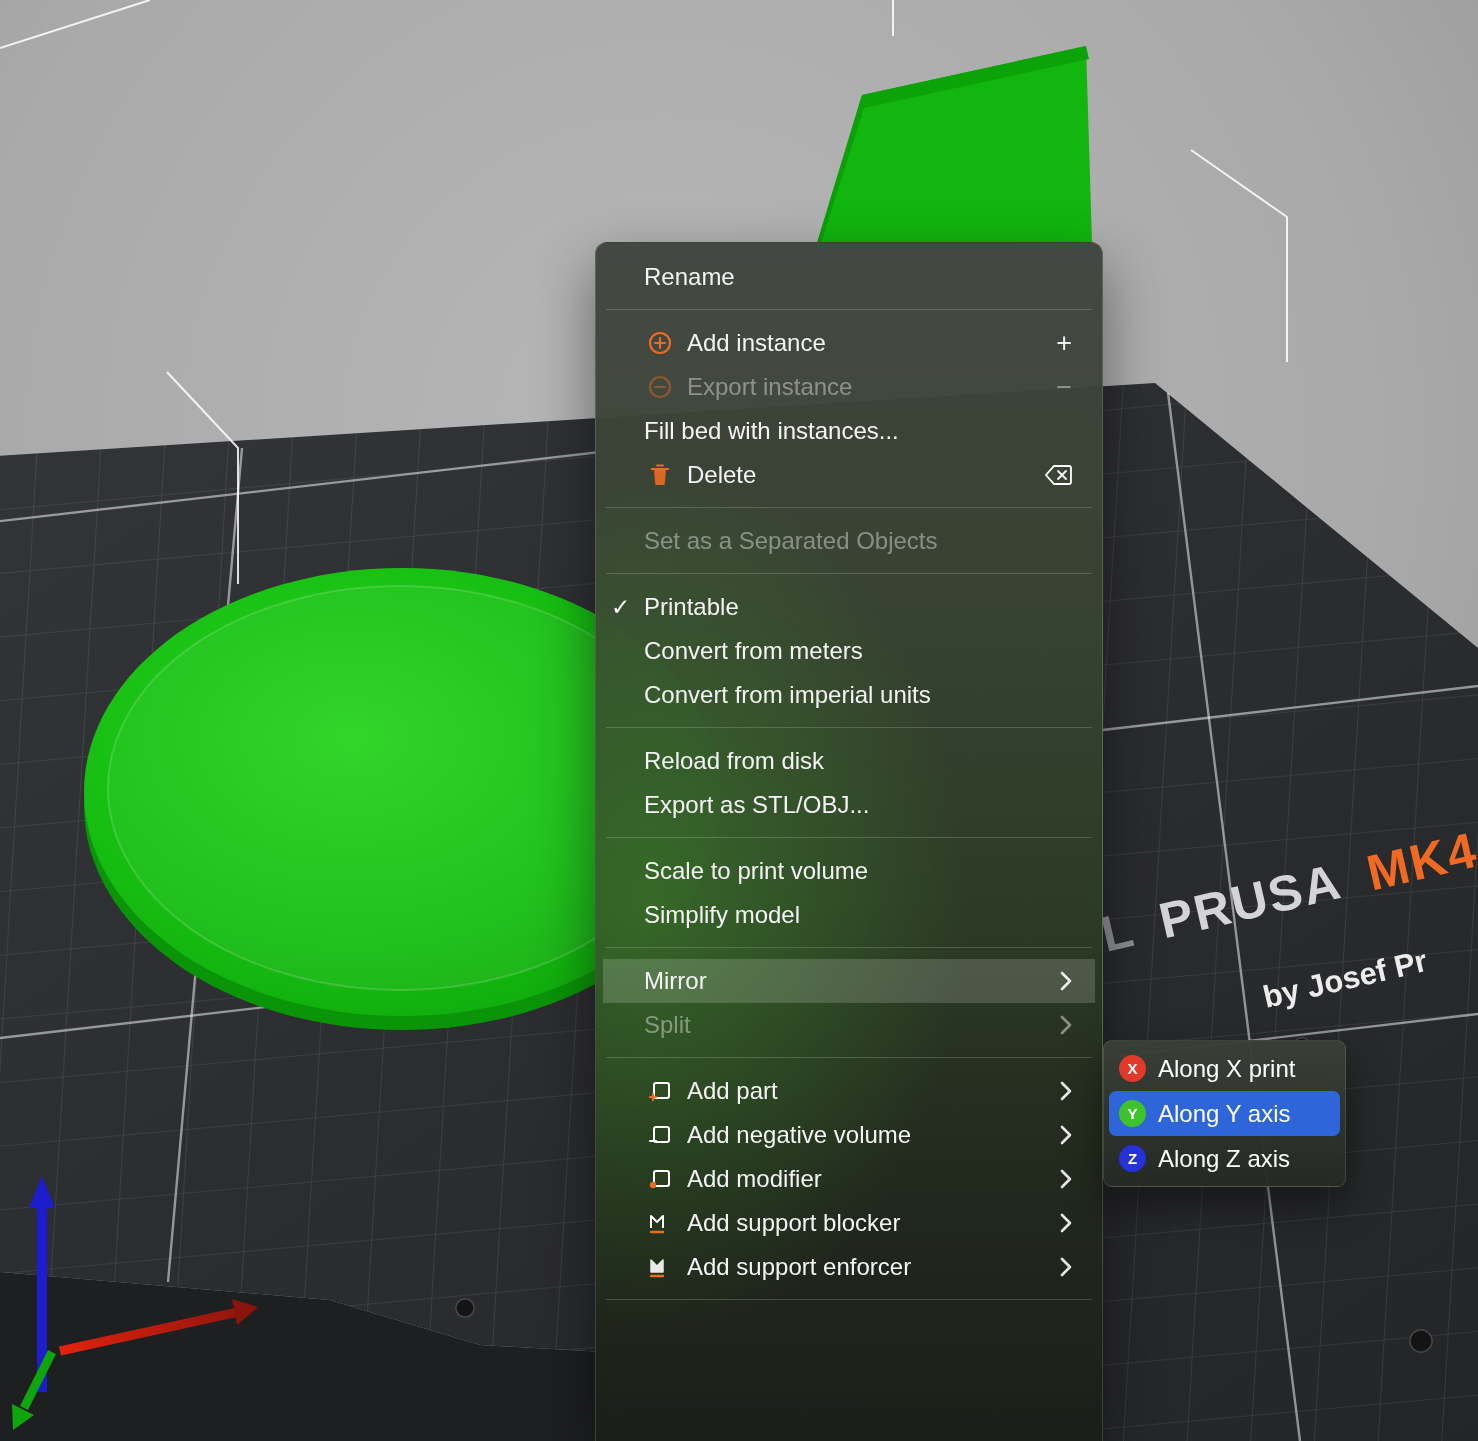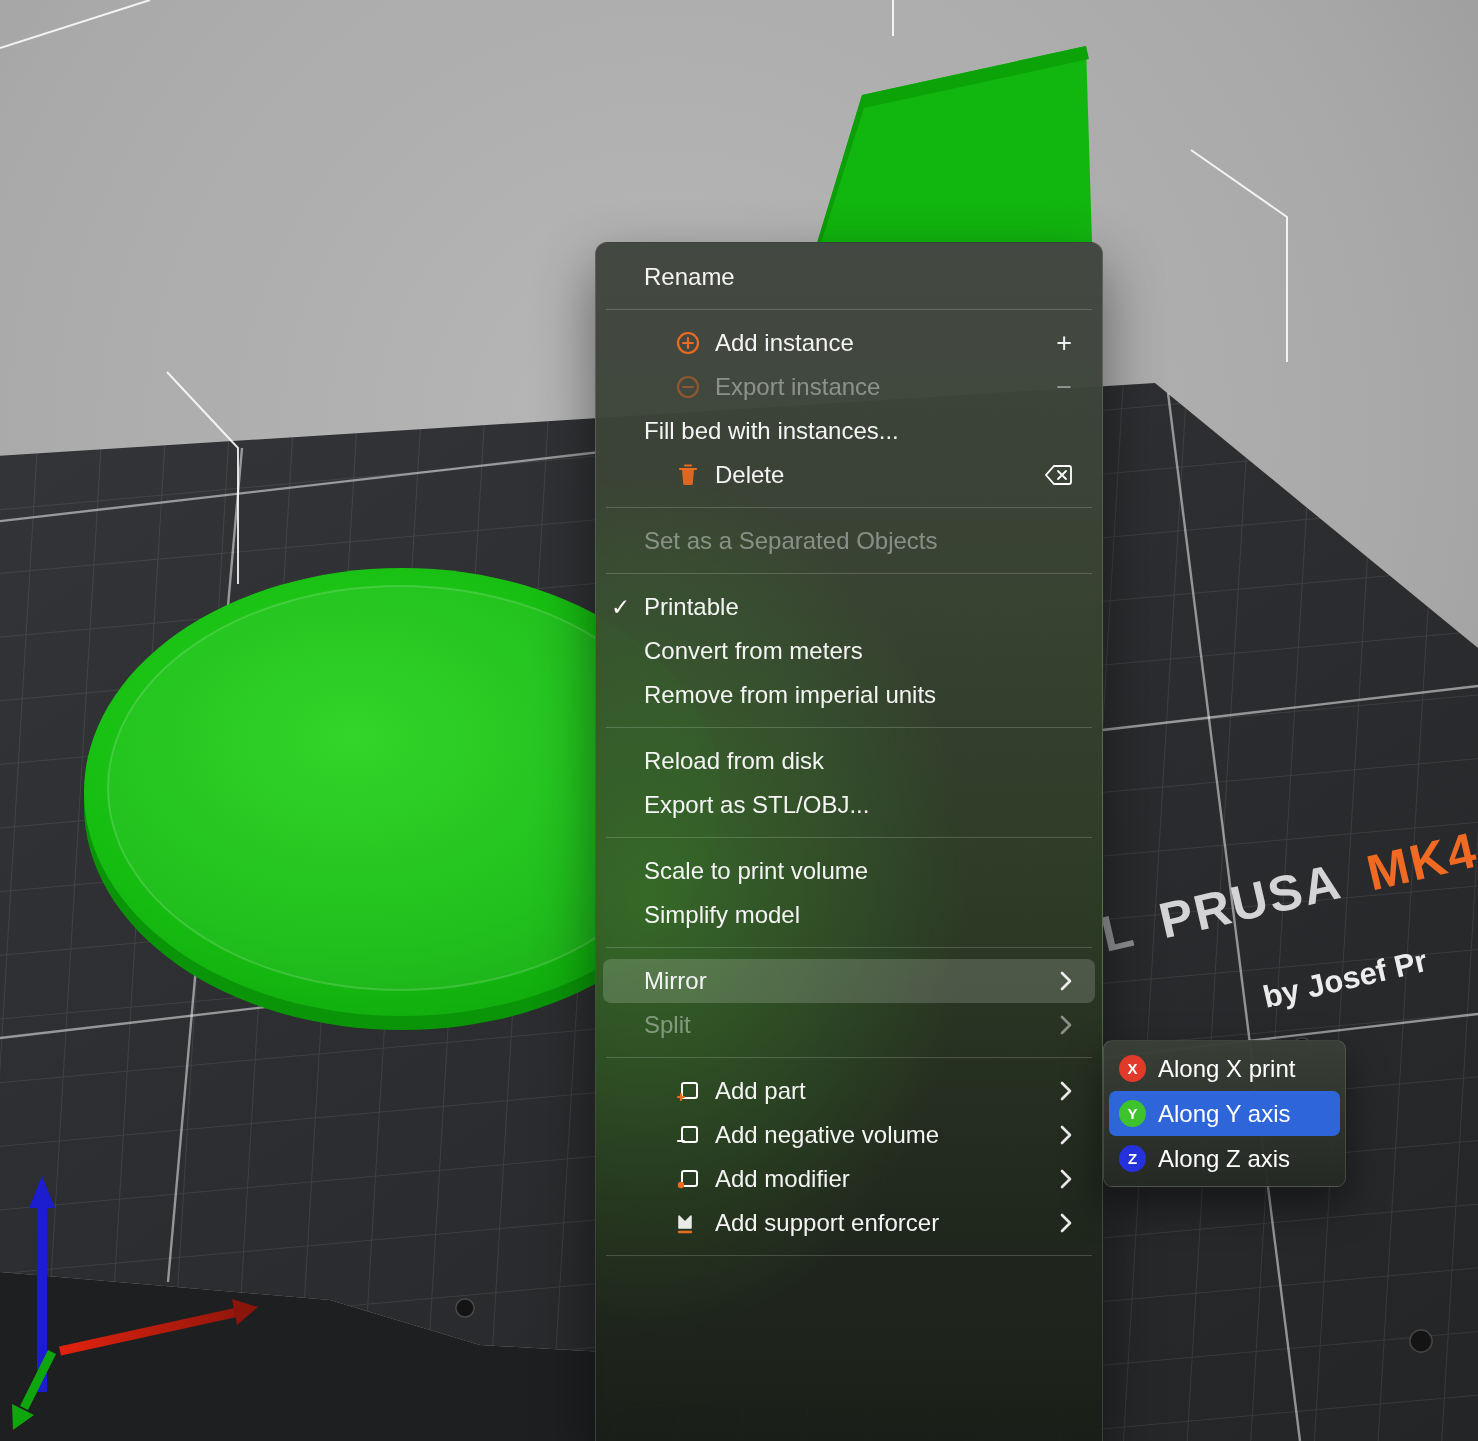--- a/index.html
+++ b/index.html
@@ -19,34 +19,34 @@
     background:
       radial-gradient(90% 52% at 10% 55%, rgba(64,150,42,0.48), rgba(64,150,42,0) 70%),
       linear-gradient(180deg, rgba(64,68,62,0.97) 0%, rgba(57,68,51,0.97) 28%,
         rgba(45,60,38,0.97) 55%, rgba(33,40,29,0.97) 80%, rgba(27,31,25,0.98) 100%);
     box-shadow:0 24px 60px rgba(0,0,0,0.45);
   }
   .mrow{
     height:44px;display:flex;align-items:center;position:relative;
     padding:0 30px 0 48px;font-size:24px;color:#f4f4f4;white-space:nowrap;
   }
-  .mrow.has-icon{padding-left:78px;}
+  .mrow.has-icon{padding-left:50px;}
   .micon{width:28px;height:28px;flex:0 0 28px;margin-right:13px;
     display:flex;align-items:center;justify-content:center;}
   .micon svg{display:block;}
   .check{position:absolute;left:15px;top:50%;transform:translateY(-50%);
     font-size:23px;color:#ffffff;}
   .accessory{margin-left:auto;font-size:27px;line-height:1;color:#f0f0f0;}
   .accessory svg{display:block;}
   .chev{margin-left:auto;display:flex;align-items:center;opacity:.9;}
   .sep{height:1px;margin:10px 10px 11px 10px;background:rgba(255,255,255,0.18);}
   .mrow.disabled{color:rgba(255,255,255,0.40);}
   .mrow.disabled .micon,.mrow.disabled .accessory,.mrow.disabled .chev{opacity:.45;}
   .mrow.highlight{
-    background:rgba(255,255,255,0.17);border-radius:8px;
+    background:rgba(255,255,255,0.17);border-radius:0;
     margin:0 7px;padding-left:41px;padding-right:23px;
   }
 
   
   .submenu{
     position:absolute;left:1103px;top:1040px;width:243px;box-sizing:border-box;
     padding:5px;z-index:11;border-radius:9px;
     border:1px solid rgba(255,255,255,0.12);
     background:linear-gradient(180deg, rgba(58,64,55,0.98), rgba(38,42,37,0.98));
     box-shadow:0 18px 40px rgba(0,0,0,0.45);
@@ -222,21 +222,21 @@
   <div class="mrow">
     <span class="check">✓</span>
     <span class="mlabel">Printable</span>
   </div>
 
   <div class="mrow">
     <span class="mlabel">Convert from meters</span>
   </div>
 
   <div class="mrow">
-    <span class="mlabel">Remove from imperial units</span>
+    <span class="mlabel">Convert from imperial units</span>
   </div>
 
   <div class="sep"></div>
 
   <div class="mrow">
     <span class="mlabel">Reload from disk</span>
   </div>
 
 
   <div class="mrow">
@@ -313,20 +313,34 @@
         </svg>
     </span>
     <span class="mlabel">Add modifier</span>
     <span class="chev">
       <svg width="13" height="22" viewBox="0 0 13 22">
           <path d="M3 3l8 8-8 8" fill="none" stroke="#fff" stroke-width="2.6" stroke-linecap="round" stroke-linejoin="round"></path>
         </svg>
     </span>
   </div>
 
+  <div class="mrow has-icon">
+    <span class="micon">
+      <svg width="28" height="28" viewBox="0 0 28 28">
+          <path d="M5 19V7l6 6 6-6v12" fill="none" stroke="#fff" stroke-width="2" stroke-linejoin="round"></path>
+          <path d="M5 23h12" stroke="#ED6B21" stroke-width="2.4" stroke-linecap="round"></path>
+        </svg>
+    </span>
+    <span class="mlabel">Add support blocker</span>
+    <span class="chev">
+      <svg width="13" height="22" viewBox="0 0 13 22">
+          <path d="M3 3l8 8-8 8" fill="none" stroke="#fff" stroke-width="2.6" stroke-linecap="round" stroke-linejoin="round"></path>
+        </svg>
+    </span>
+  </div>
 
   <div class="mrow has-icon">
     <span class="micon">
       <svg width="28" height="28" viewBox="0 0 28 28">
           <path d="M5 19V7l6 6 6-6v12z" fill="#fff" opacity="0.9" stroke="#fff" stroke-width="1.5" stroke-linejoin="round"></path>
           <path d="M5 23h12" stroke="#ED6B21" stroke-width="2.4" stroke-linecap="round"></path>
         </svg>
     </span>
     <span class="mlabel">Add support enforcer</span>
     <span class="chev">

